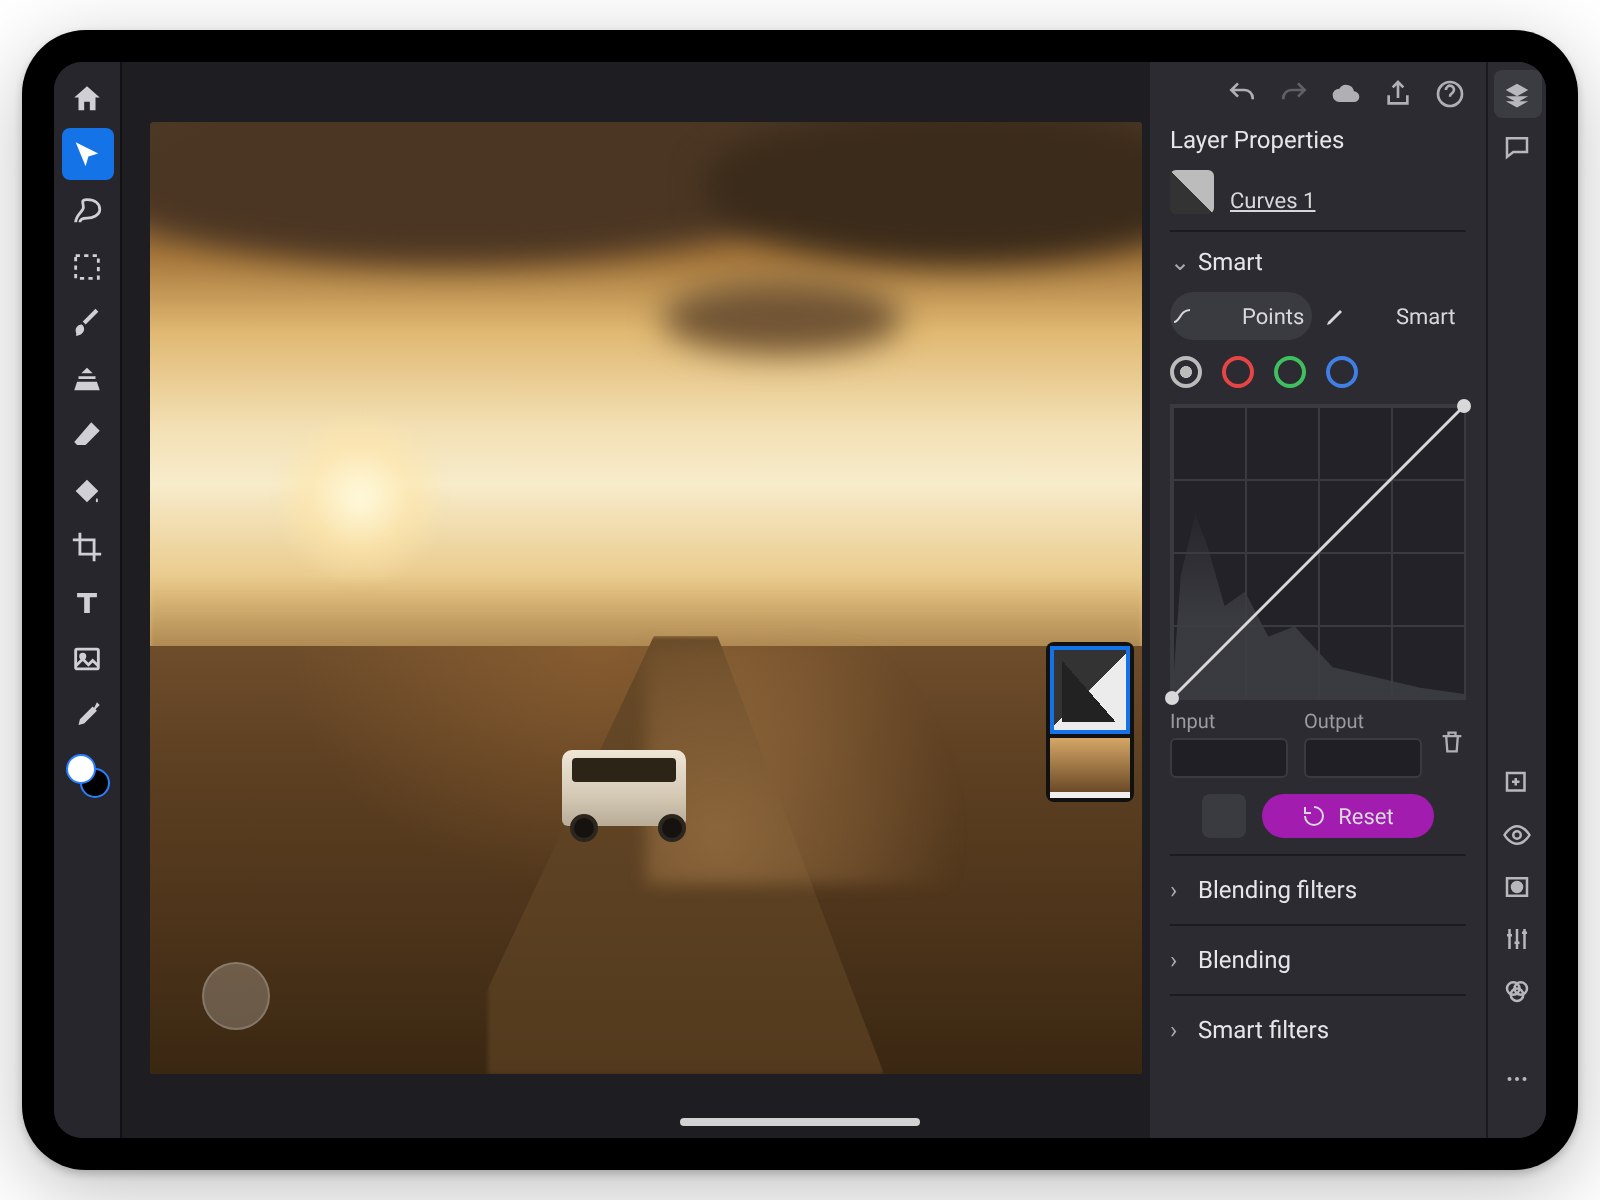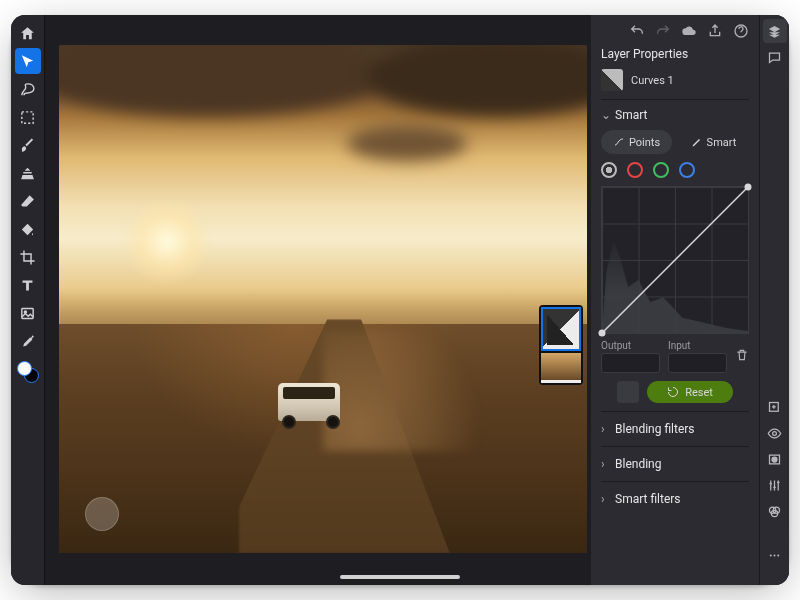--- a/index.html
+++ b/index.html
@@ -7,20 +7,21 @@
     width: 800px; height: 600px;
     background: #fff;
     font-family: -apple-system, "Segoe UI", Roboto, sans-serif;
     display: flex; align-items: center; justify-content: center;
   }
   
   .device {
     width: 778px; height: 570px;
     background: #000;
     border-radius: 32px;
+    padding: 16px;
     position: relative;
     box-shadow: 0 10px 40px rgba(0,0,0,0.25), 0 2px 4px rgba(0,0,0,0.2);
   }
   .screen {
     width: 100%; height: 100%;
     background: #1a1a1f;
     border-radius: 14px;
     overflow: hidden;
     display: flex;
     position: relative;
@@ -186,22 +187,23 @@
   .rt svg { width:15px; height:15px; }
   .rt-gap { flex:0 0 16px; }
   
   .hdr-row {
     display:flex; justify-content:flex-end; gap:10px;
     color:#b0b0b4; padding:2px 0 4px;
   }
   .hdr-row span { width:16px; height:16px; display:flex; align-items:center; justify-content:center; }
   .ptitle { font-size:12px; color:#e6e6e8; padding:4px 0 6px; }
   .layer-chip {
-    display:flex; align-items:center; gap:8px; padding:2px 0 8px;
+    display:flex; align-items:flex-end; gap:8px; padding:2px 0 8px;
     border-bottom:1px solid #1c1c20;
+    text-decoration:underline;
   }
   .layer-chip .thumb {
     width:22px; height:22px; border-radius:3px; overflow:hidden;
     background:linear-gradient(to top right, #333 0 49%, #bcbcbc 49% 100%);
     position:relative;
   }
   .section {
     border-bottom:1px solid #1c1c20;
     padding:8px 0;
   }
@@ -210,21 +212,21 @@
     display:flex; align-items:center; gap:4px; color:#e6e6e8;
     font-size:12px;
   }
   .sec-hdr .chev { width:10px; display:inline-block; color:#aaa; }
   .seg {
     display:flex; gap:6px; margin-top:8px;
   }
   .segbtn {
     flex:1; height:24px; border-radius:12px;
     background:#3a3a41; color:#d8d8da;
-    display:flex; align-items:center; justify-content:center; gap:4px;
+    display:flex; align-items:center; justify-content:flex-start; gap:24px;
     font-size:11px;
   }
   .segbtn.off { background:transparent; }
   .segbtn svg { width:12px; height:12px; }
   .channels {
     display:flex; gap:10px; margin:8px 0;
   }
   .ch {
     width:16px; height:16px; border-radius:50%; border:2px solid;
   }
@@ -264,21 +266,21 @@
   }
   .io .lbl { font-size:10px; color:#9a9aa0; margin-bottom:2px; }
   .io .field {
     height:20px; background:#1f1f25; border:1px solid #3a3a41; border-radius:3px;
   }
   .trash { color:#b0b0b4; }
   .auto-reset {
     display:flex; gap:8px; margin-top:8px; align-items:center; justify-content:center;
   }
   .auto-reset .btn {
-    flex:0 1 86px; height:22px; border-radius:11px; background:#4d7c0f;
+    flex:0 1 86px; height:22px; border-radius:11px; background:#a21caf;
     display:flex; align-items:center; justify-content:center; gap:6px;
     font-size:11px;
   }
   .auto-reset .sq {
     width:22px; height:22px; border-radius:4px; background:#3a3a41;
   }
 </style>
 </head>
 <body>
 
@@ -453,25 +455,25 @@
             <div class="hist"></div>
             <svg viewBox="0 0 100 100" preserveAspectRatio="none">
               <line x1="0" y1="100" x2="100" y2="0" stroke="#d8d8da" stroke-width="1"></line>
             </svg>
             <div class="pt" style="left:0%;top:100%"></div>
             <div class="pt" style="left:100%;top:0%"></div>
           </div>
 
           <div class="io-row">
             <div class="io">
+              <div class="lbl">Input</div>
+              <div class="field"></div>
+            </div>
+            <div class="io">
               <div class="lbl">Output</div>
-              <div class="field"></div>
-            </div>
-            <div class="io">
-              <div class="lbl">Input</div>
               <div class="field"></div>
             </div>
             <div class="trash">
               <svg width="14" height="14" viewBox="0 0 24 24" fill="none" stroke="currentColor" stroke-width="2">
                   <path d="M4 7h16M9 7V4h6v3M7 7l1 13h8l1-13"></path>
                 </svg>
             </div>
           </div>
 
           <div class="auto-reset">

